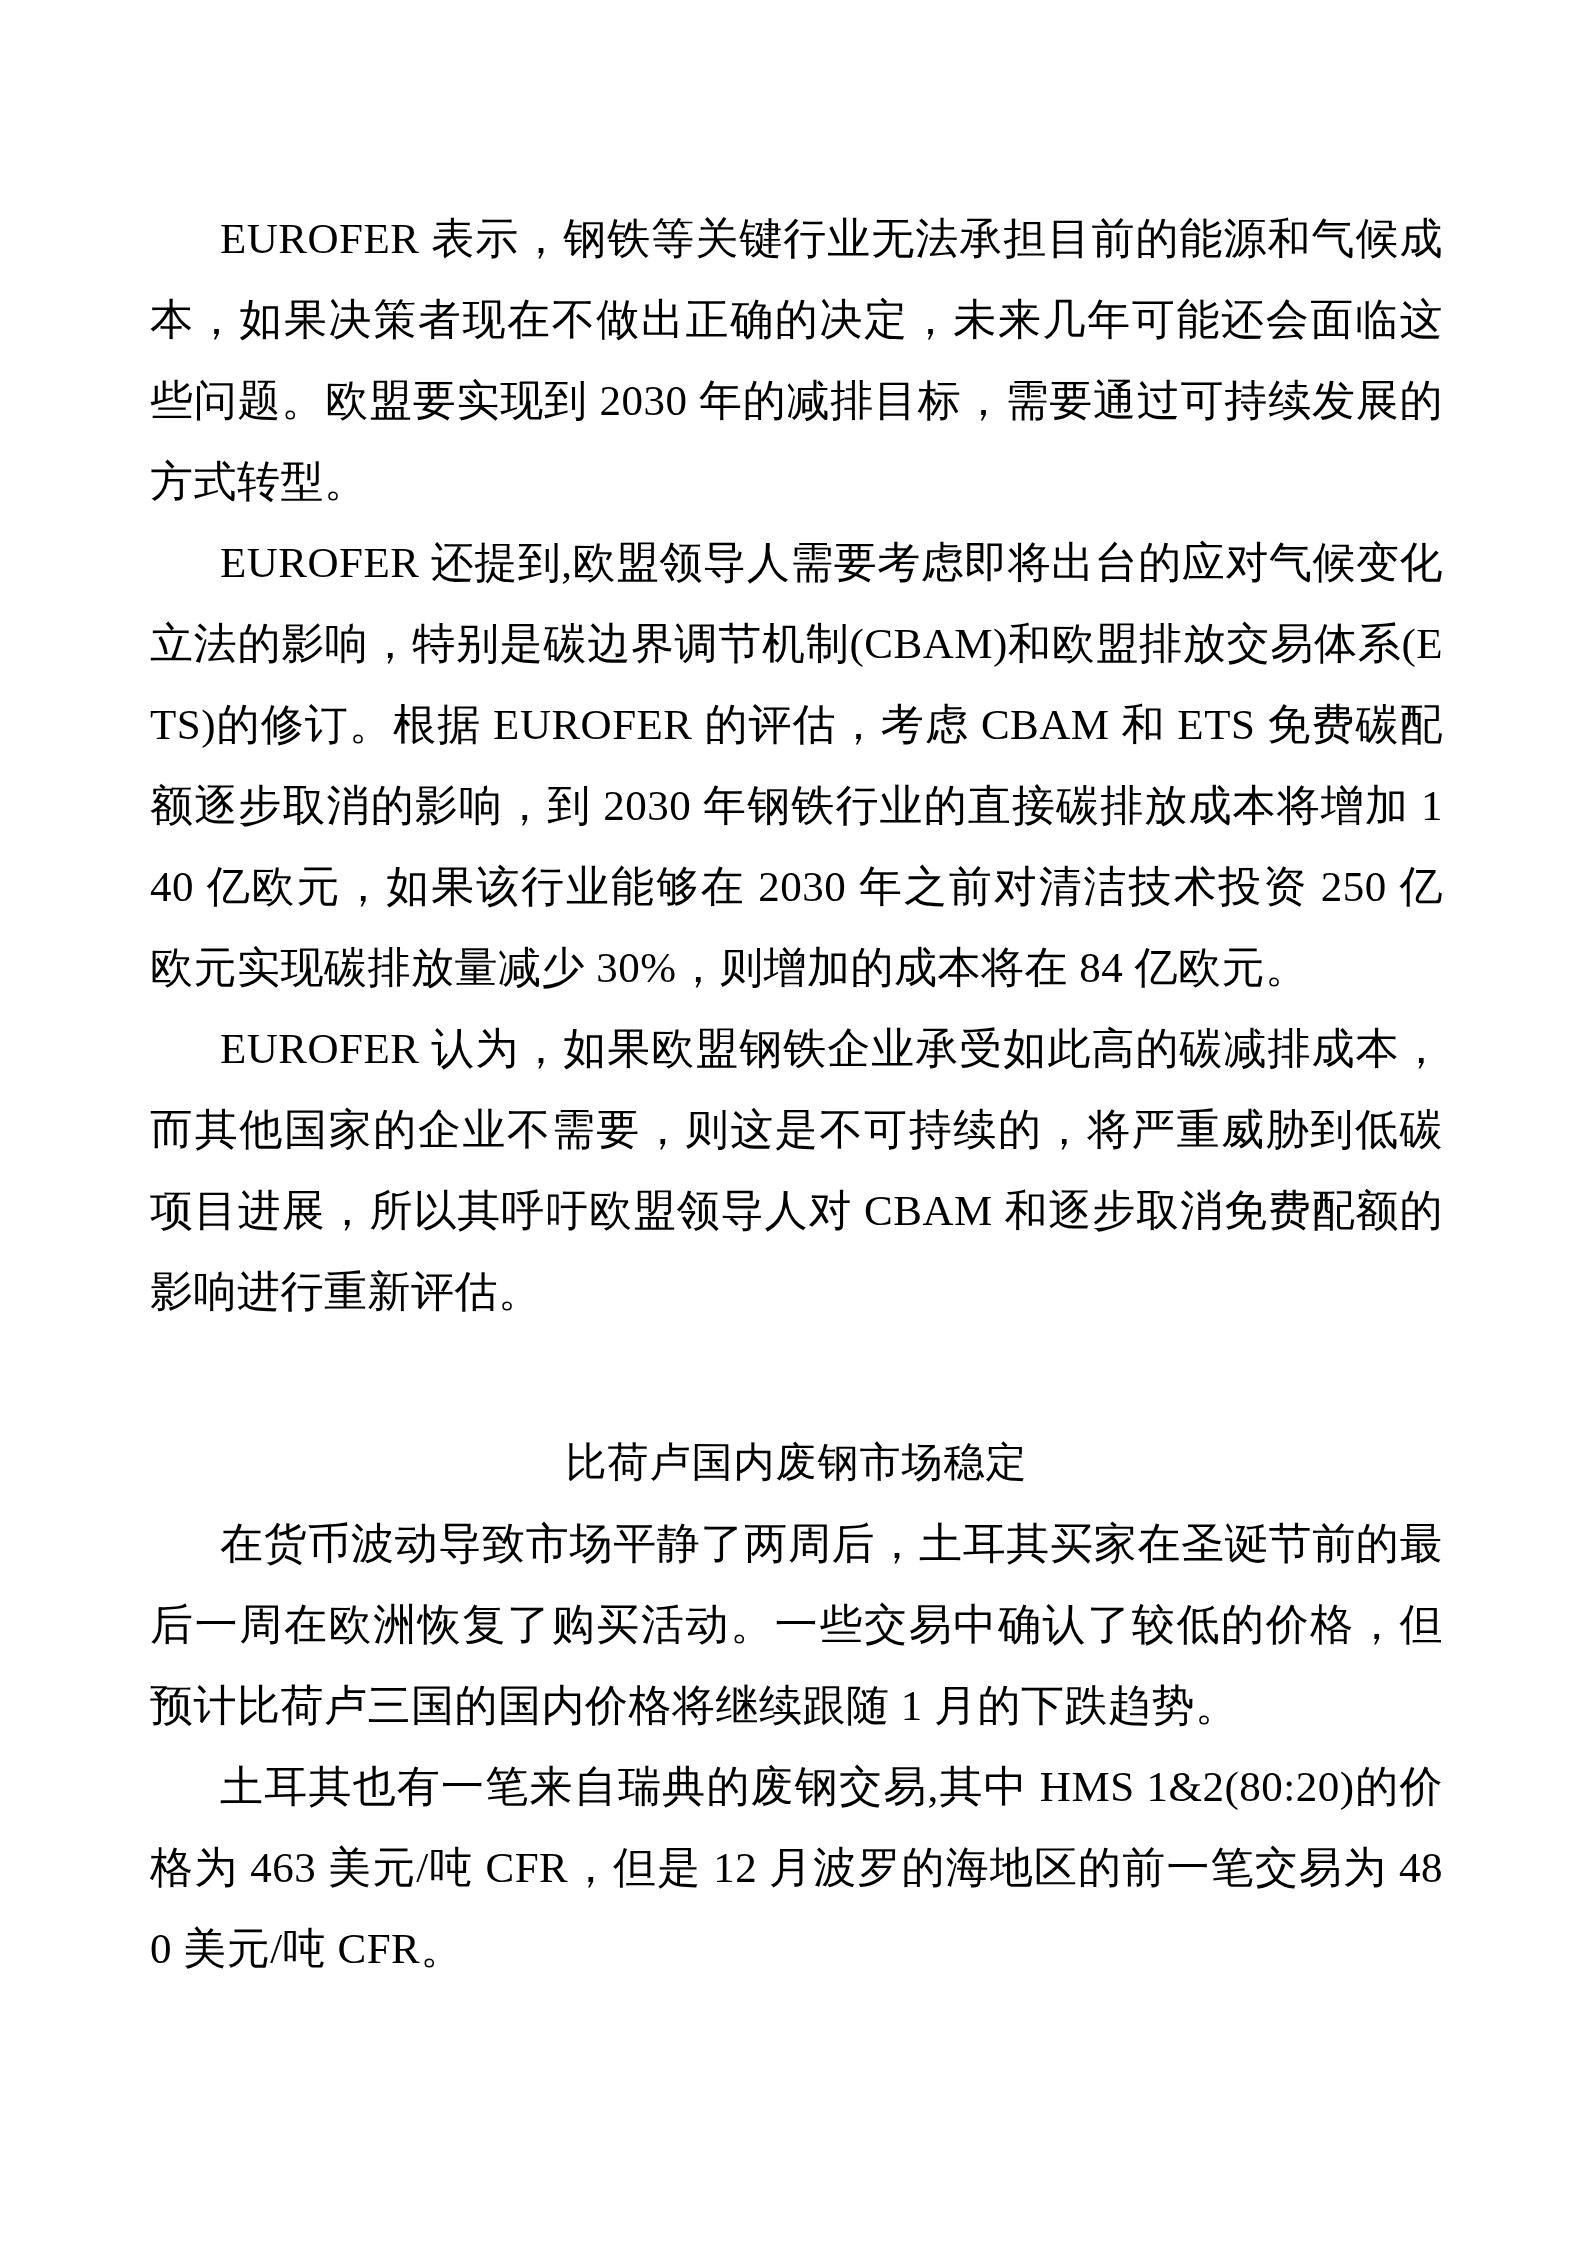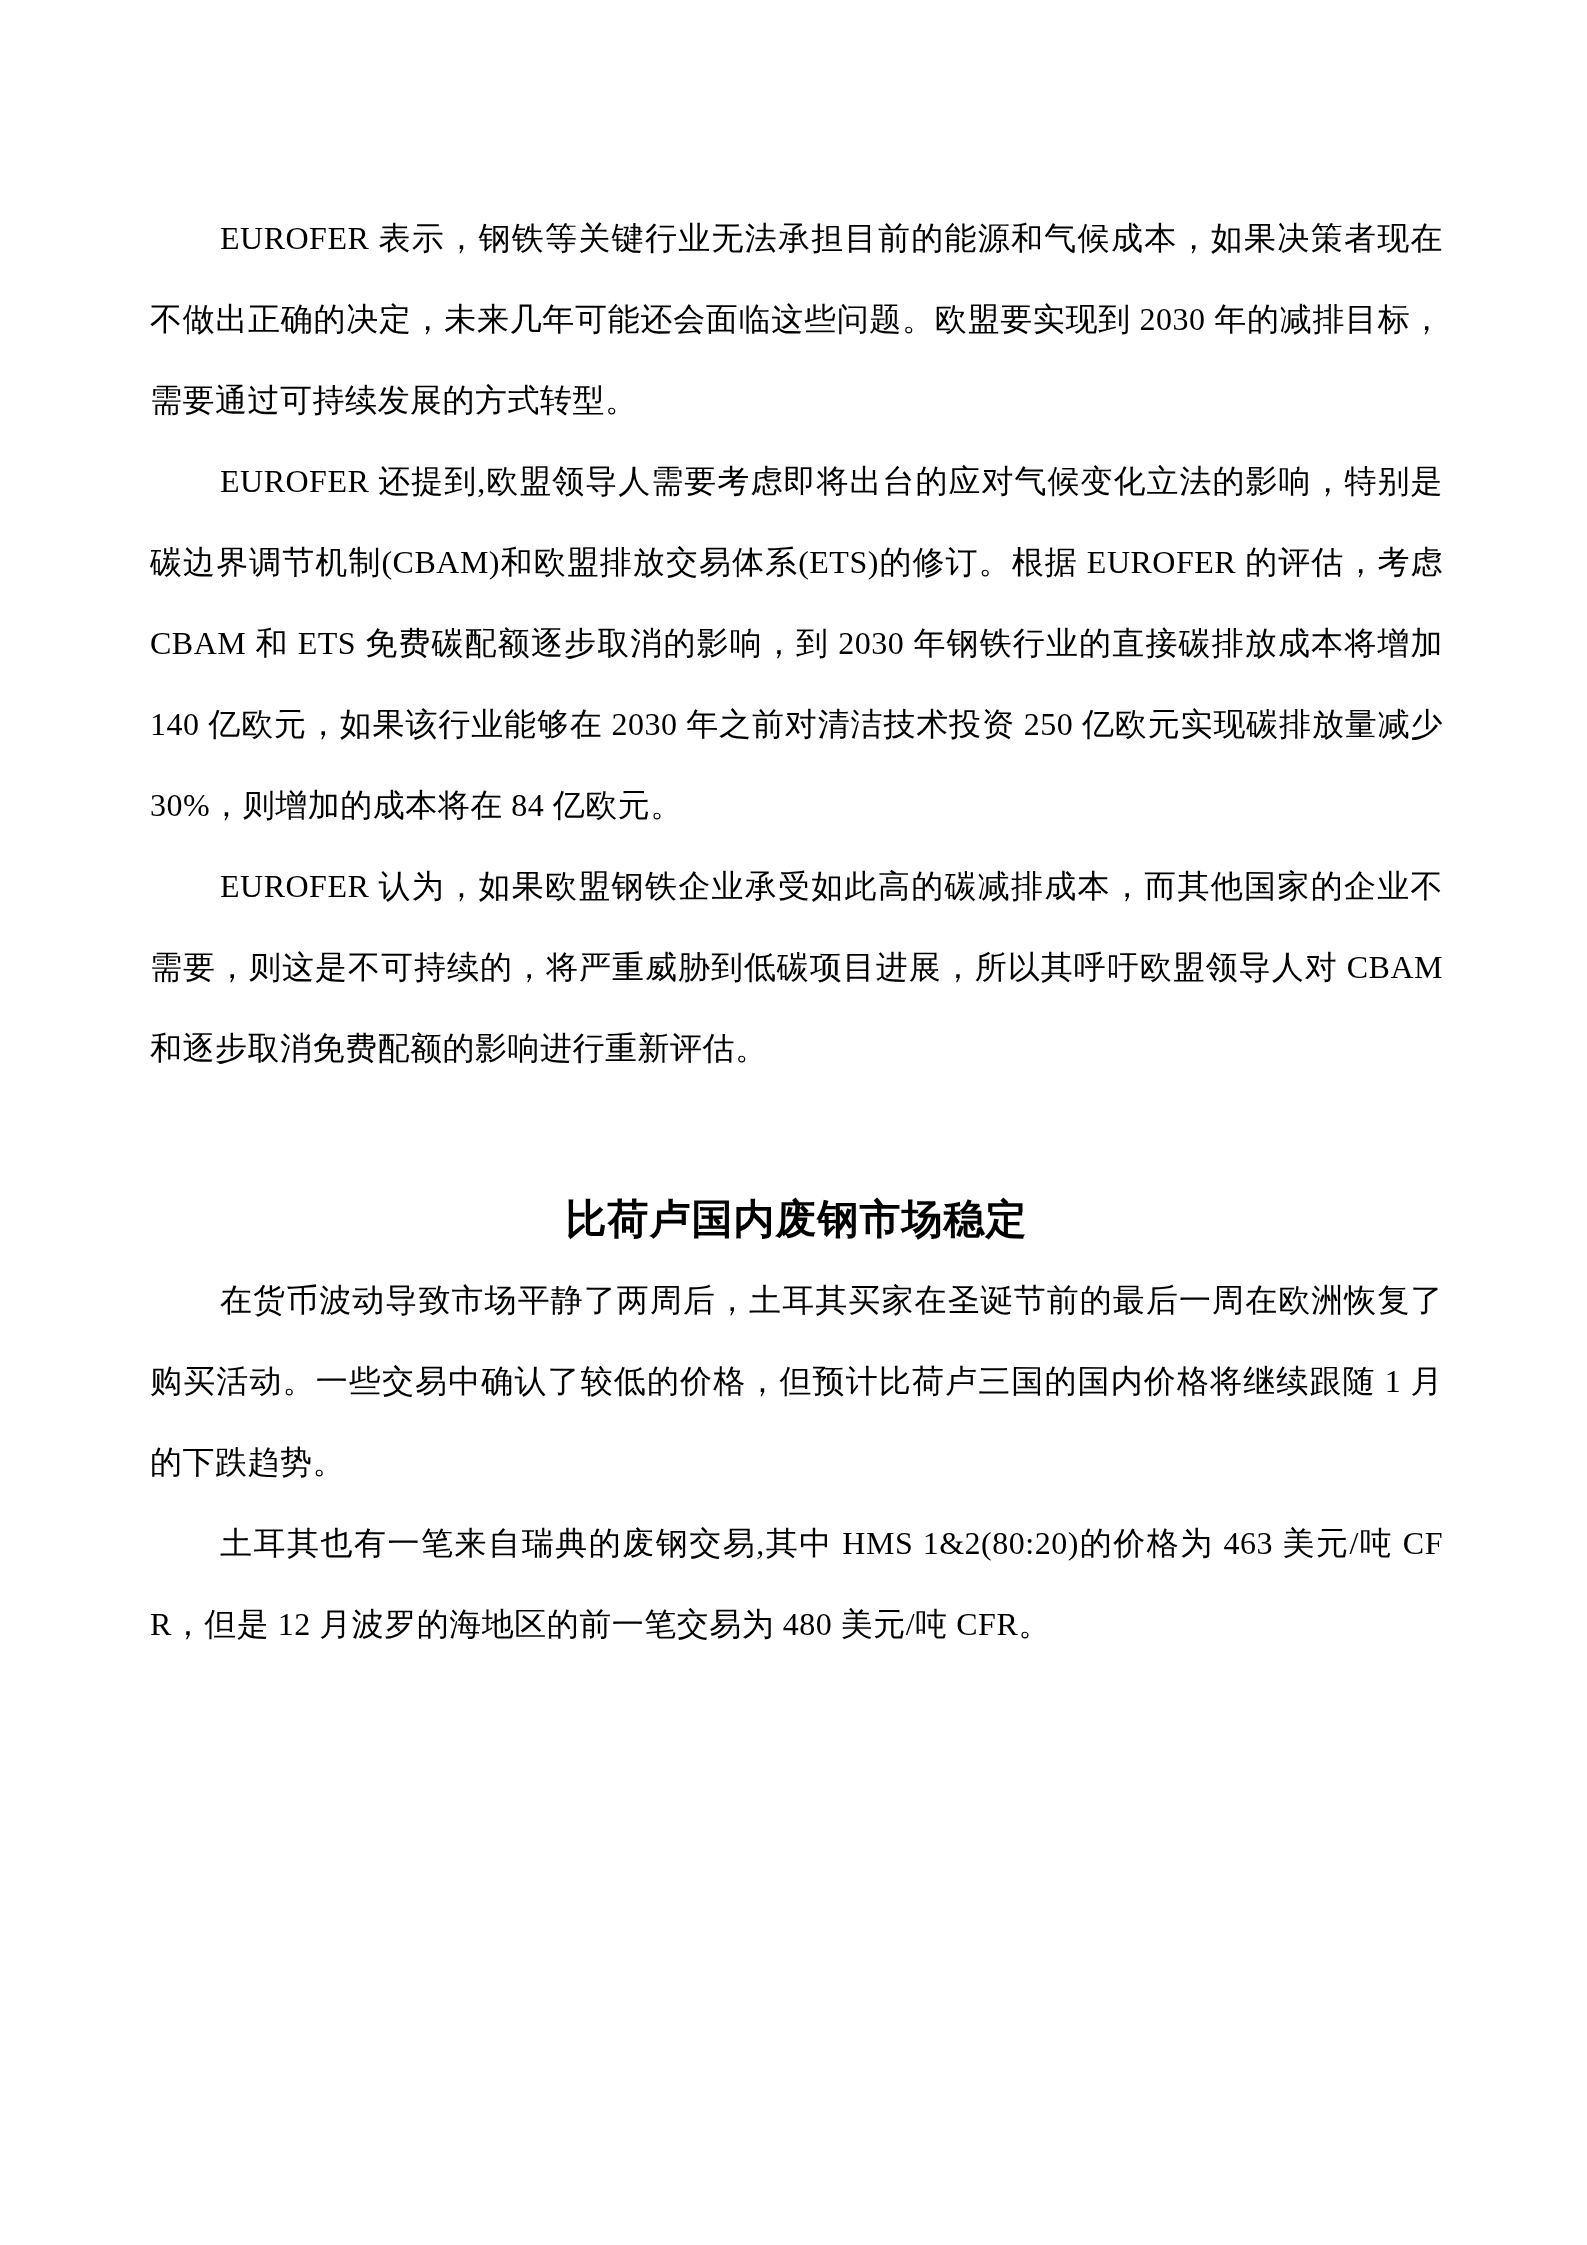--- a/index.html
+++ b/index.html
@@ -13,32 +13,32 @@
     height: 2245px;
     background: #ffffff;
     box-sizing: border-box;
     padding: 198px 144px 0 150px;
     overflow: hidden;
     font-family: "Liberation Serif", "DejaVu Serif", serif;
     color: #000000;
   }
   .para {
     margin: 0;
-    font-size: 32px;
+    font-size: 43px;
     line-height: 81px;
     text-align: justify;
     text-indent: 70px;
     letter-spacing: 0.5px;
     word-break: break-all;
   }
   .section-heading {
     margin: 90px 0 0 0;
     font-size: 41px;
     line-height: 81px;
-    font-weight: bold;
+    font-weight: normal;
     text-align: center;
     text-indent: 0;
     letter-spacing: 1px;
   }
 </style>
 </head>
 <body>
 
 <div class="page">
   <p class="para">EUROFER 表示，钢铁等关键行业无法承担目前的能源和气候成本，如果决策者现在不做出正确的决定，未来几年可能还会面临这些问题。欧盟要实现到 2030 年的减排目标，需要通过可持续发展的方式转型。</p>

